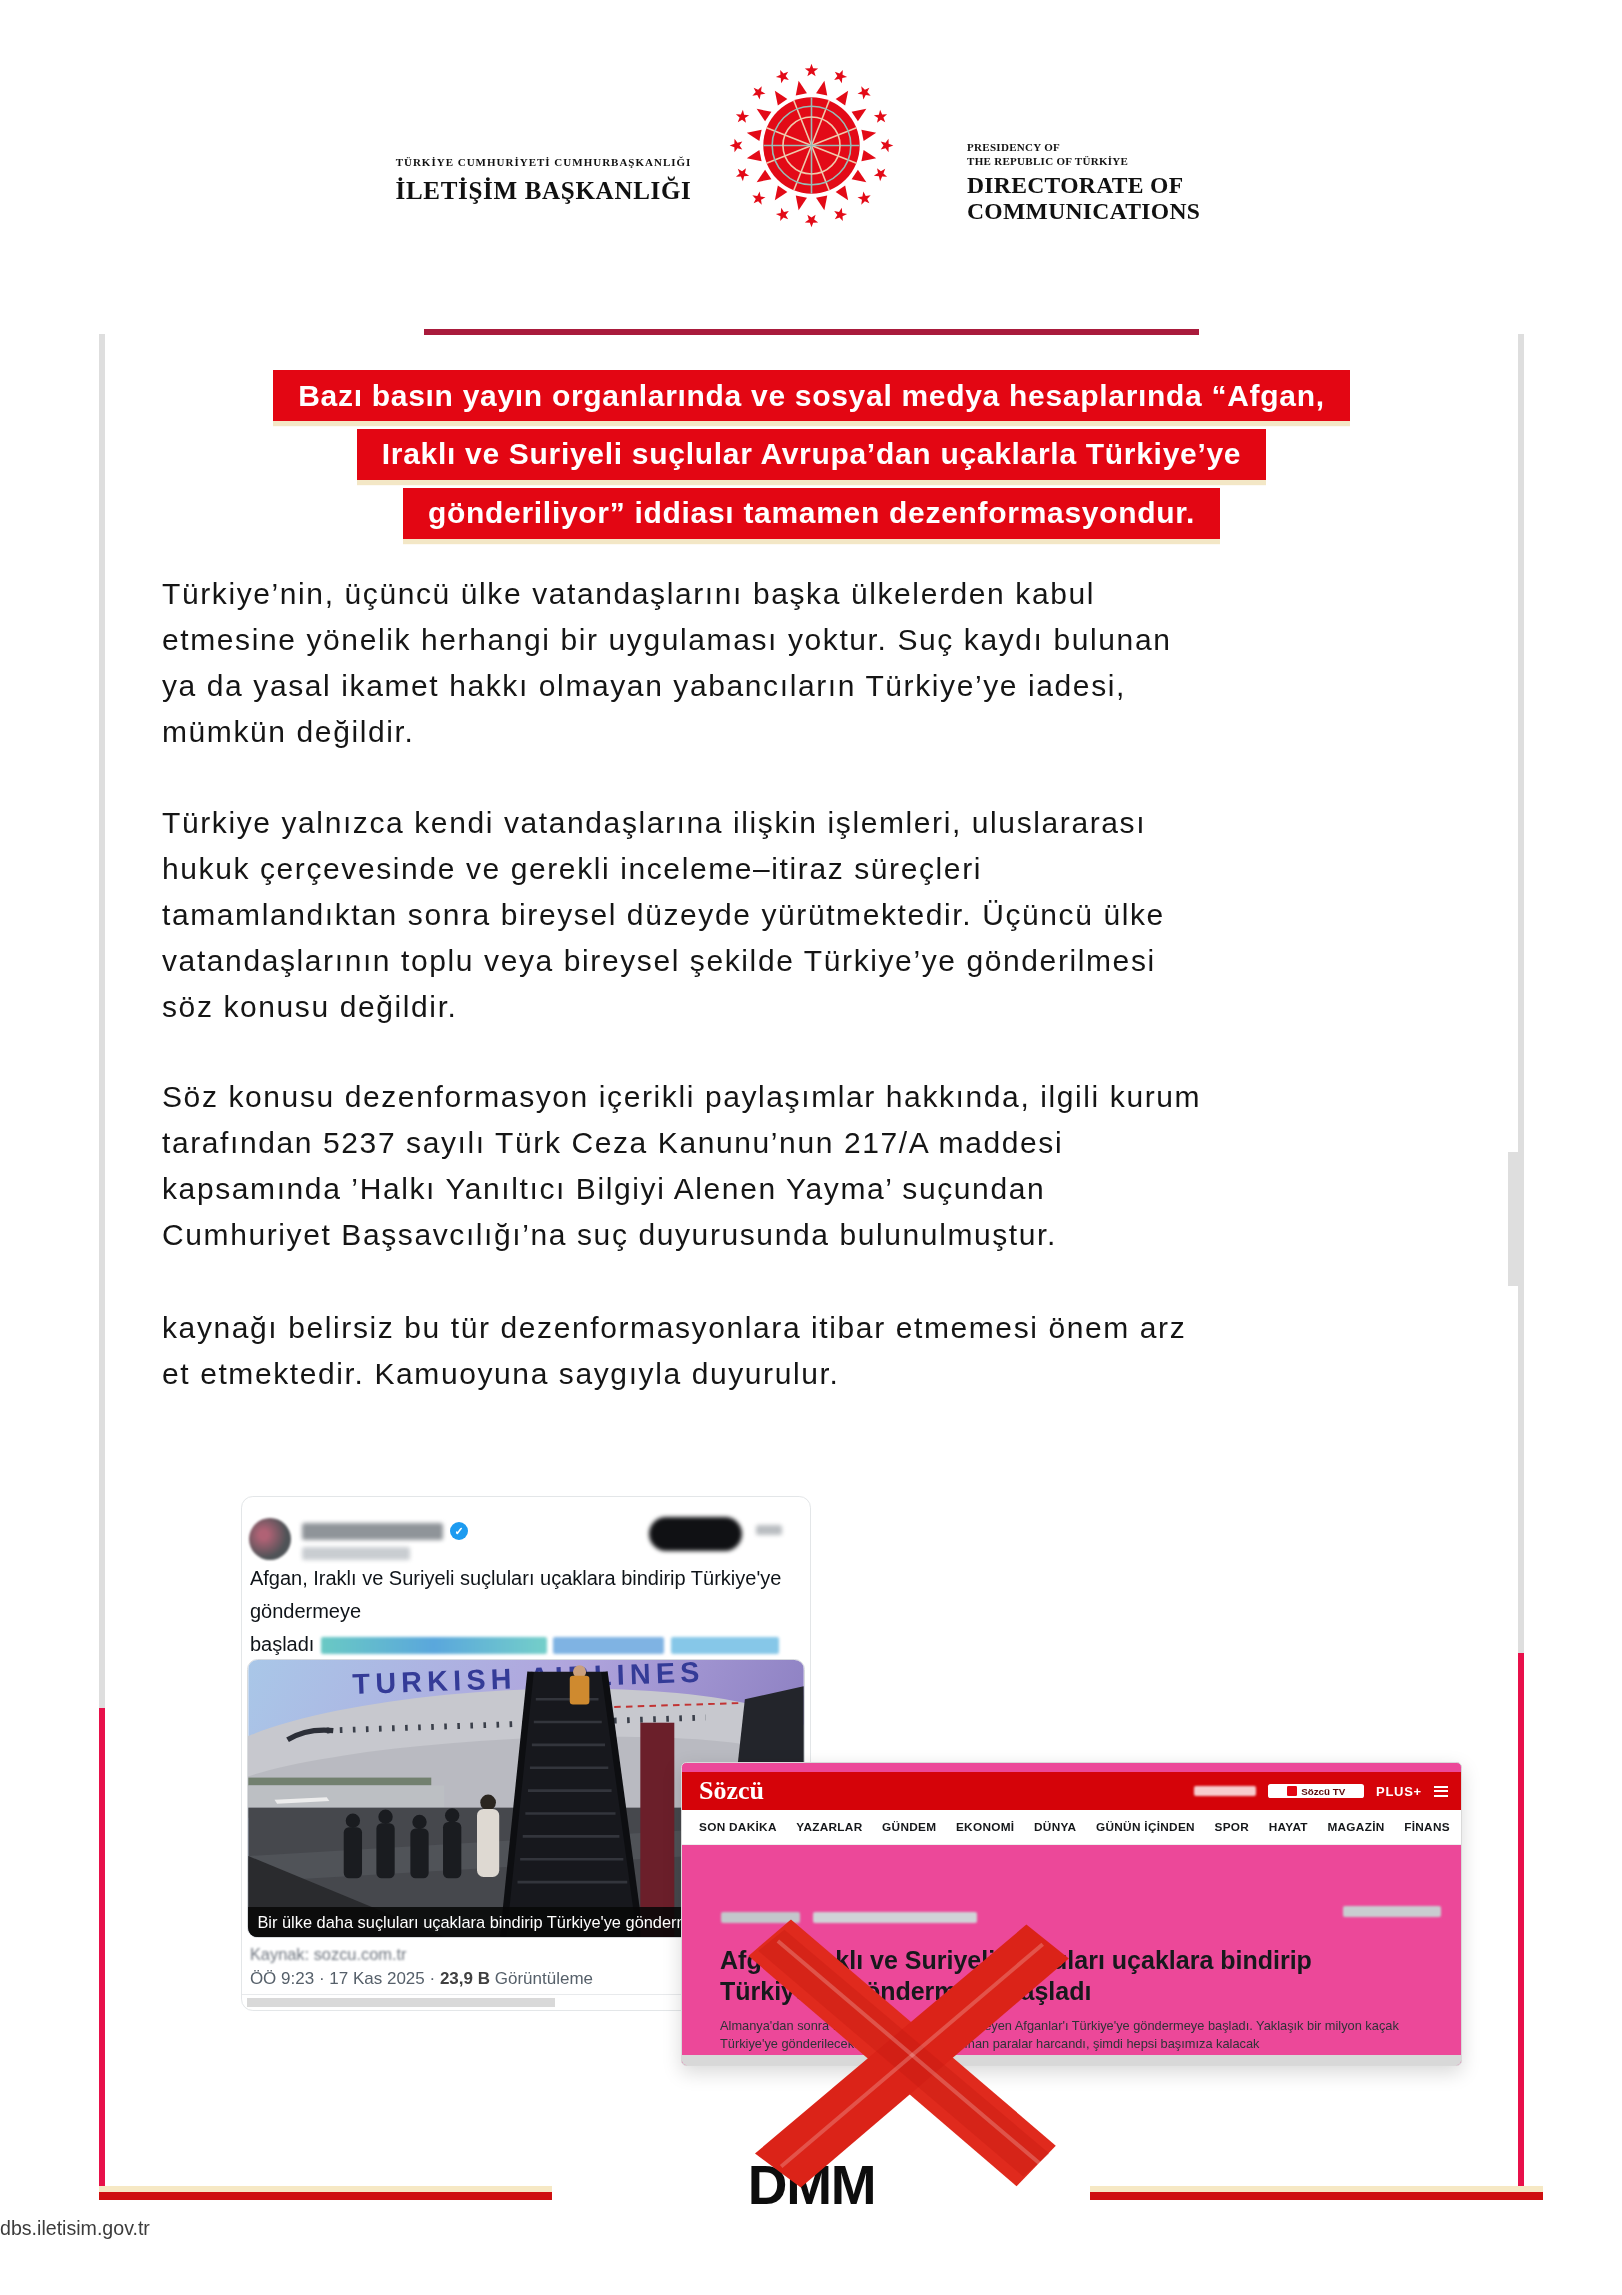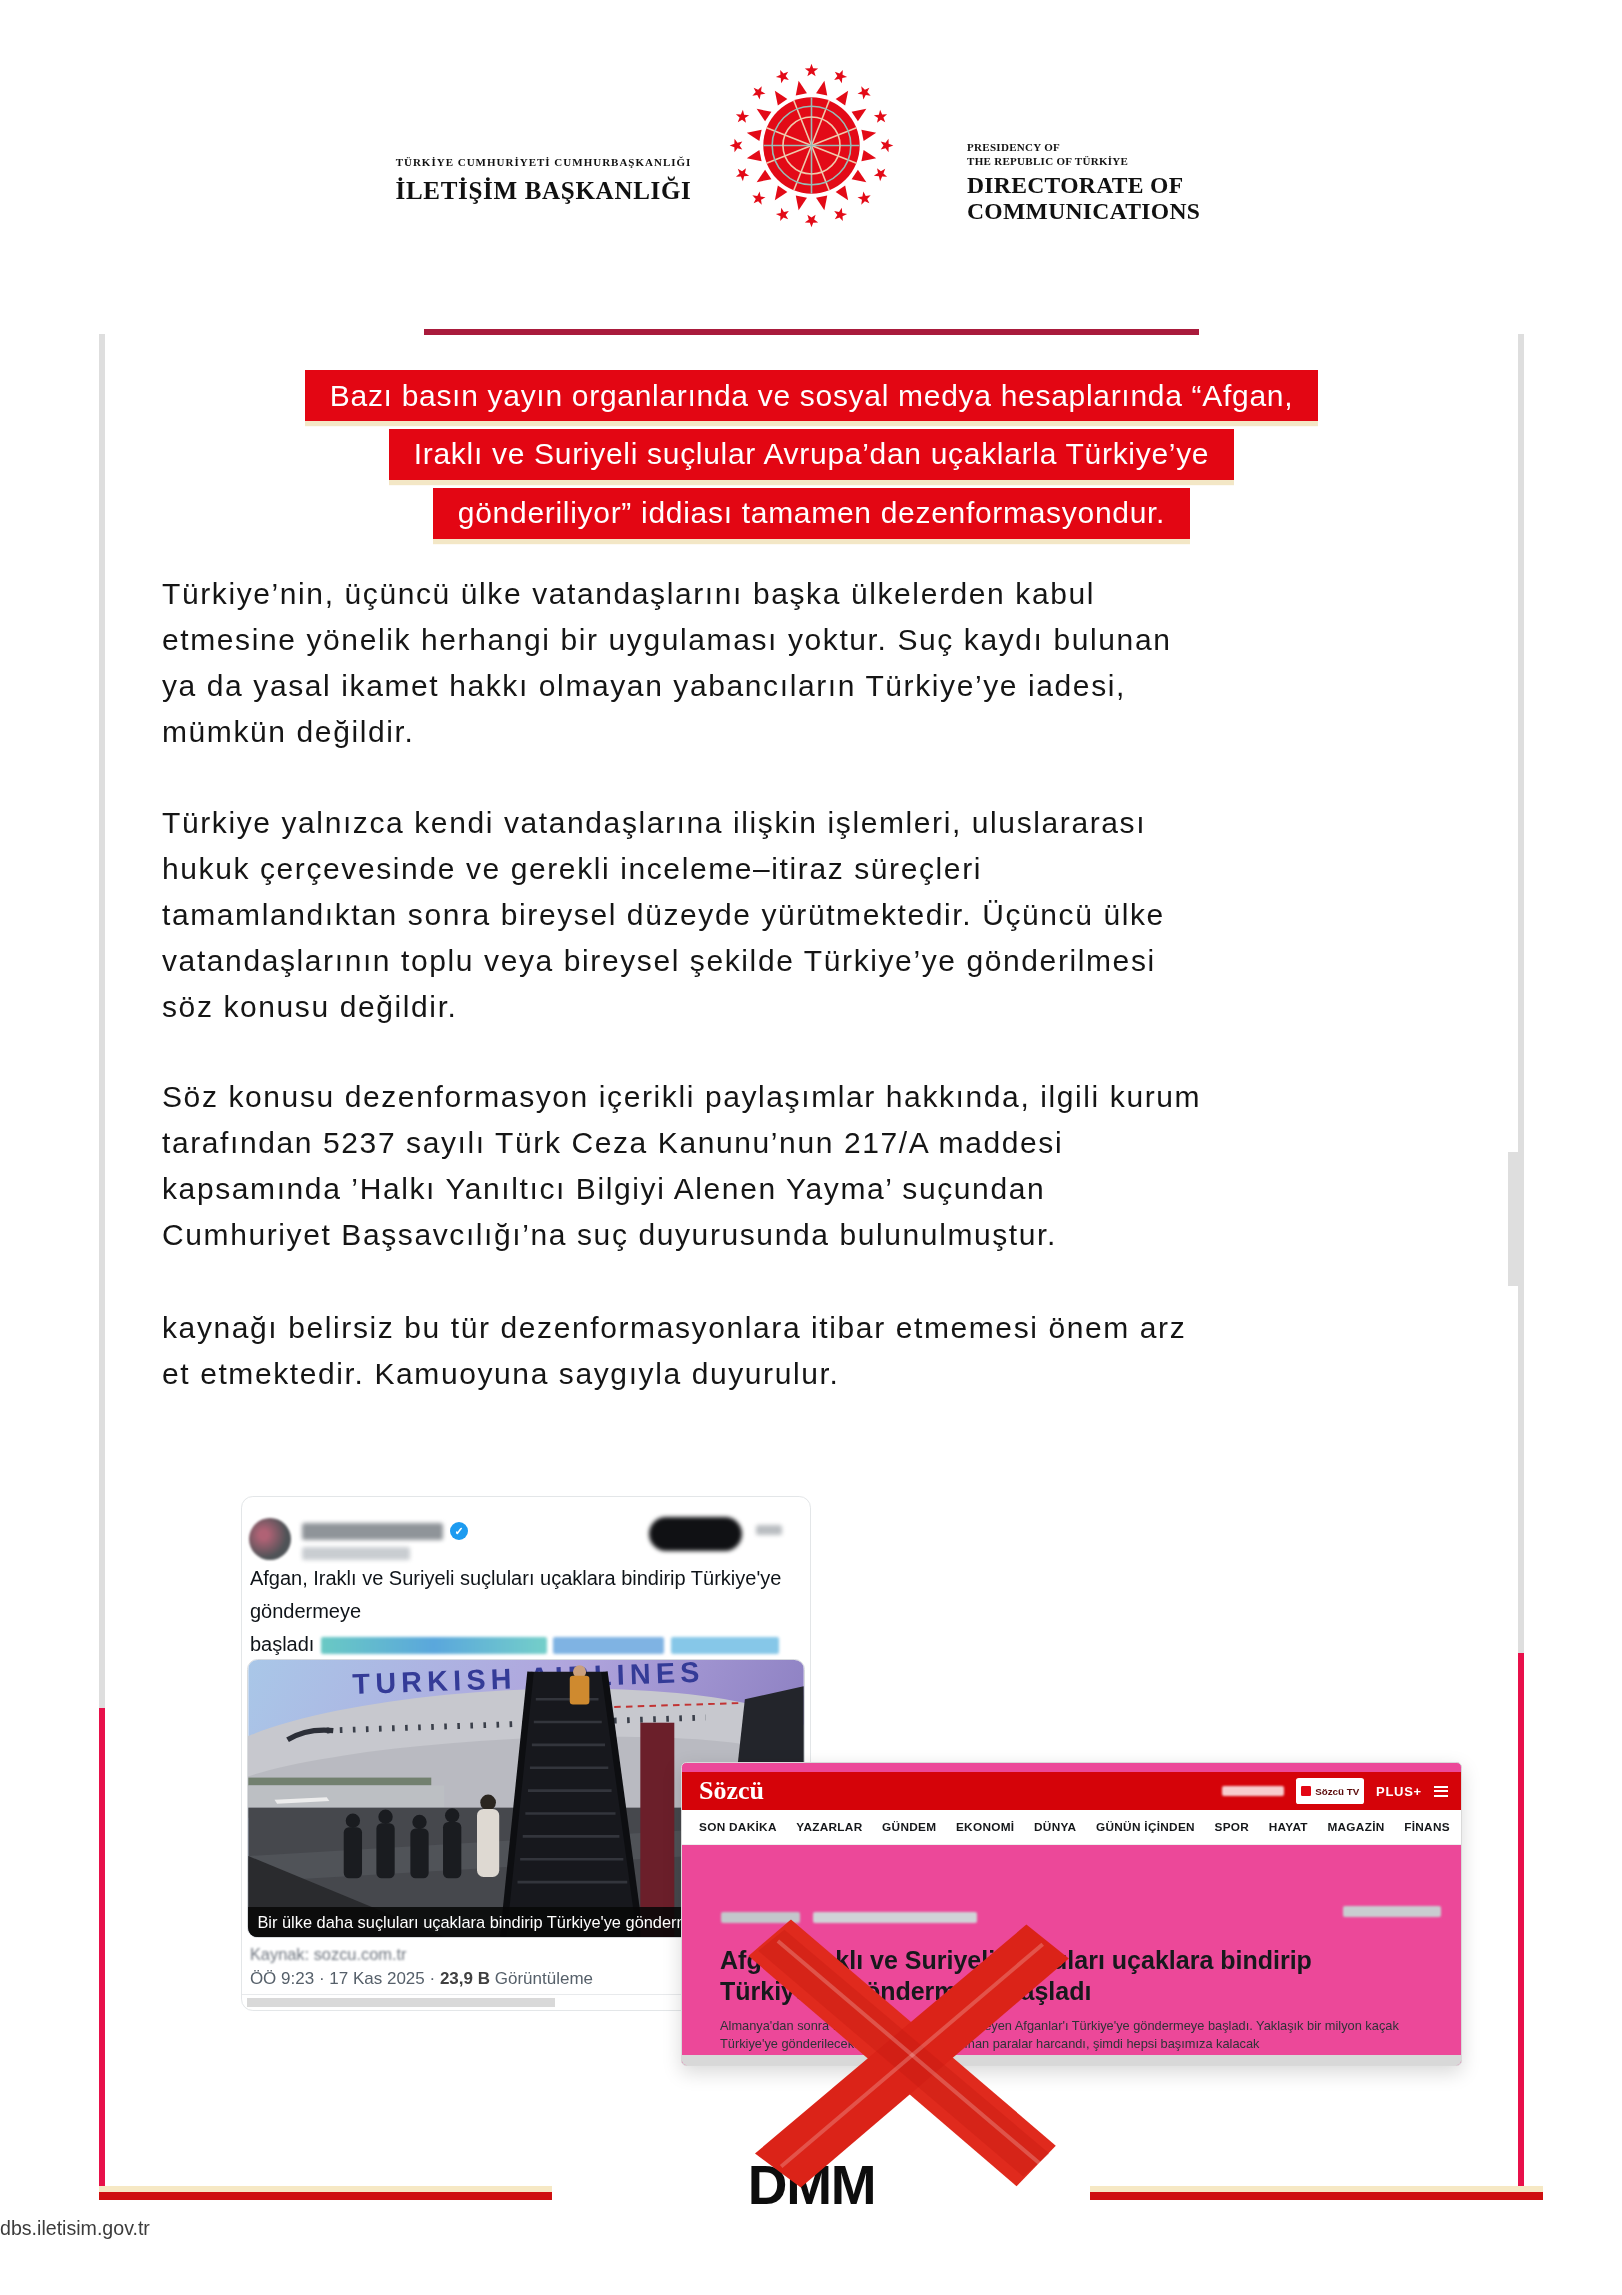--- a/index.html
+++ b/index.html
@@ -17,21 +17,21 @@
   .hdr-right .large{font-size:23.6px;font-weight:700;line-height:26px;letter-spacing:0.3px;margin-top:3.3px;}
 
   
   .topline{left:424px;top:329px;width:775px;height:5.9px;background:#a91b3c;}
   .b-gray{background:#dedede;}
   .b-red{background:#e8104a;}
   .bottombar{height:14.4px;background:linear-gradient(#f6e8c4 0 45%, #cf0f0f 45% 100%);}
 
   
   .titleblock{left:105px;top:370px;width:1413px;display:flex;flex-direction:column;align-items:center;}
-  .titleline{background:#e30613;color:#ffffff;font-size:30px;font-weight:400;letter-spacing:0.7px;
+  .titleline{background:#e30613;color:#ffffff;font-size:30px;font-weight:700;letter-spacing:0.7px;
              padding:8.5px 25px;margin-bottom:7.9px;box-shadow:0 5.2px 0 #f3e7c6;white-space:nowrap;}
 
   
   .para{left:162px;width:1296px;font-size:30px;line-height:46px;letter-spacing:1.6px;color:#151515;}
 
   
   .tweet{left:241px;top:1496px;width:568px;height:513px;background:#fff;border:0.7px solid #e3e6e8;
          border-radius:11.8px;z-index:5;}
   .avatar{left:6.5px;top:21px;width:42px;height:42px;border-radius:50%;
           background:radial-gradient(circle at 35% 40%, #b06275 12%, #4f5357 62%);filter:blur(1.3px);}
@@ -56,21 +56,21 @@
   .tw-div{left:0;top:497px;width:567px;height:0.7px;background:#e8eaec;}
   .tw-actions{left:5.2px;top:501px;width:308px;height:9.2px;background:#d9d9d9;}
 
   
   .sozcu{left:681px;top:1762px;width:779px;height:302px;background:#ec4899;border:0.7px solid #d9d9d9;
          border-radius:5.2px;box-shadow:0 6.5px 19.6px rgba(0,0,0,.15);z-index:10;overflow:hidden;}
   .sz-bar{left:0;top:9.2px;width:779px;height:38px;background:#d50309;display:flex;align-items:center;}
   .sz-brand{margin-left:17px;color:#fff;font-family:"Liberation Serif",serif;font-weight:700;font-size:26px;}
   .sz-right{margin-left:auto;margin-right:13px;display:flex;align-items:center;gap:11.8px;}
   .sz-follow{width:62px;height:10.5px;background:rgba(255,255,255,.8);border-radius:2px;filter:blur(1.3px);}
-  .sz-tv{background:#fff;border-radius:2.6px;height:26px;display:flex;align-items:center;padding:0 5px;gap:3.9px;}
+  .sz-tv{background:#fff;border-radius:2.6px;height:14px;display:flex;align-items:center;padding:0 19px;gap:3.9px;}
   .sz-tv .sq{width:10.5px;height:10.5px;background:#e30613;border-radius:1.3px;}
   .sz-tv .txt{font-size:9.8px;font-weight:700;color:#5a0a0a;filter:blur(0.7px);}
   .sz-plus{color:#fff;font-size:13px;font-weight:800;letter-spacing:0.7px;}
   .sz-burger div{width:14.4px;height:2px;background:#fff;margin:2.6px 0;}
   .sz-nav{left:0;top:47px;width:779px;height:35px;display:flex;align-items:center;gap:19.6px;
           padding-left:17px;box-sizing:border-box;border-bottom:0.7px solid #eee;background:#fff;}
   .sz-nav span{font-size:11.8px;font-weight:700;color:#15171a;letter-spacing:0.3px;white-space:nowrap;}
   .sz-section{right:19.6px;top:143px;width:98px;height:10.5px;background:#c9ccd0;border-radius:2px;filter:blur(1.3px);}
   .sz-by1{left:39px;top:149px;width:79px;height:10.5px;background:#c3c7cb;border-radius:2px;filter:blur(1.3px);}
   .sz-by2{left:131px;top:149px;width:164px;height:10.5px;background:#d0d3d7;border-radius:2px;filter:blur(1.3px);}

